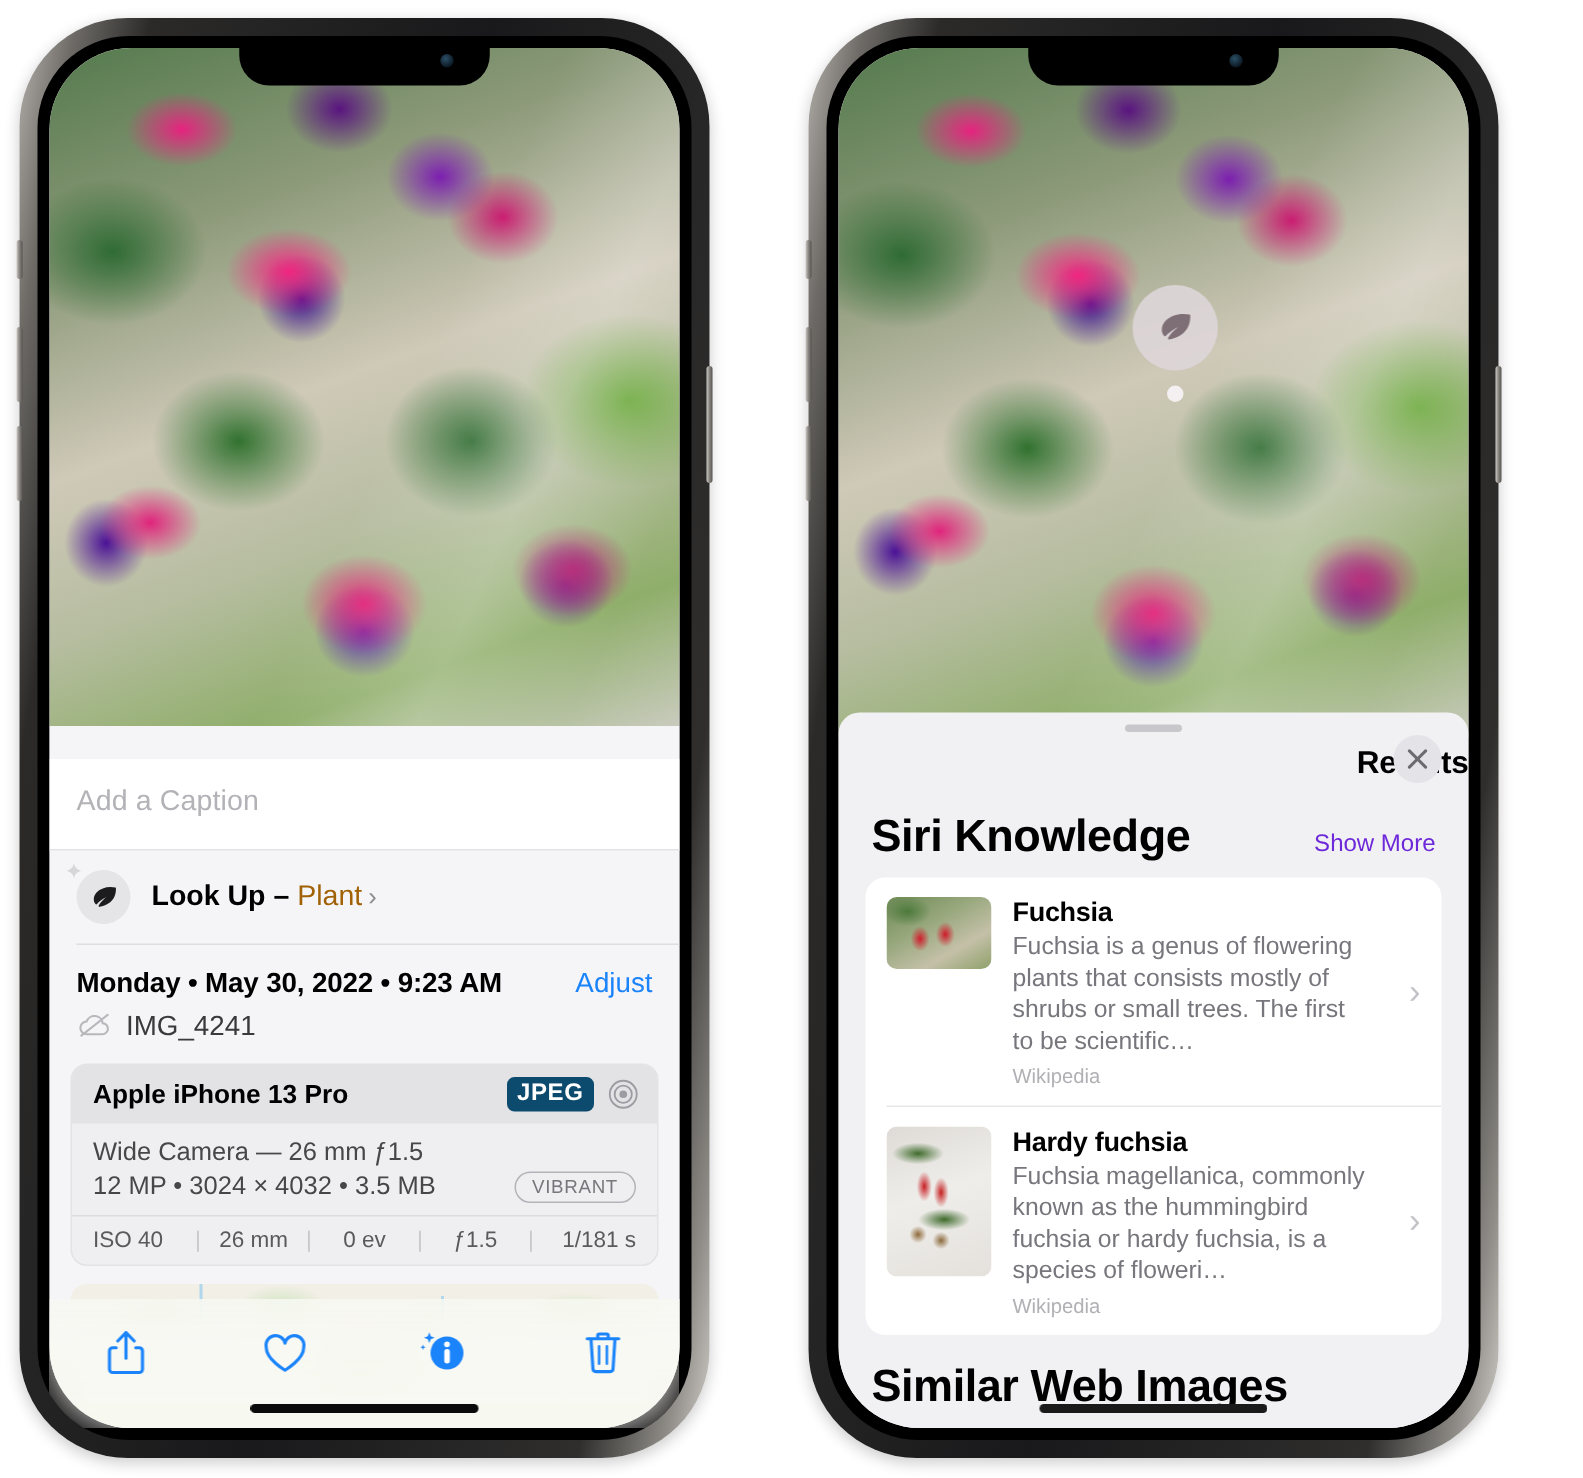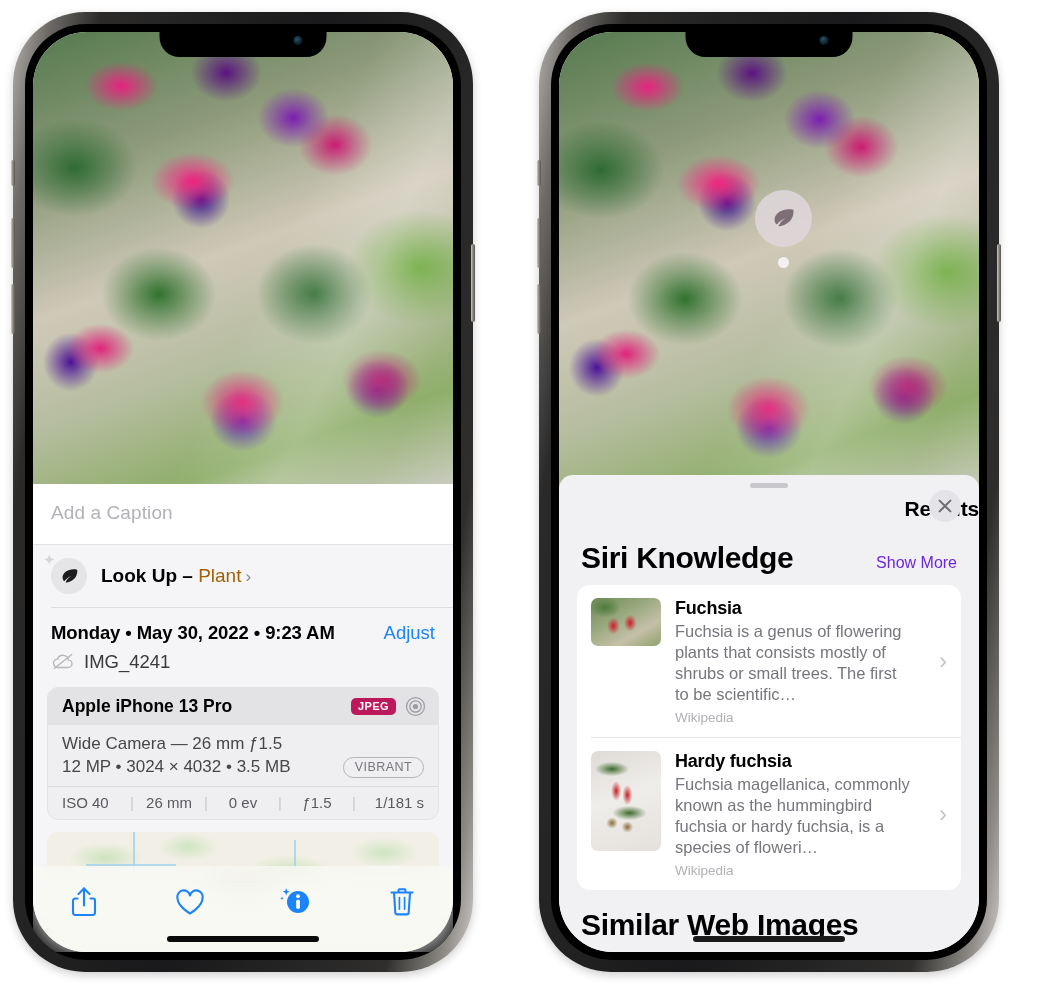--- a/index.html
+++ b/index.html
@@ -132,21 +132,21 @@
     background: #efeff2;
     border: .5px solid #e3e3e6;
   }
   .cam-head {
     display:flex; align-items:center; justify-content:space-between;
     background:#e3e3e6; padding: 8px 12px 8px 14px;
   }
   .cam-name { font-size:17.5px; font-weight:700; color:#000; }
   .cam-head-right { display:flex; align-items:center; gap:9px; }
   .badge-jpeg {
-    background:#be185d; color:#fff; font-size:11px; font-weight:600;
+    background:#0c4a6e; color:#fff; font-size:16px; font-weight:600;
     padding:2.5px 7px; border-radius:5px; letter-spacing:.4px;
   }
   .cam-body { padding: 9px 14px 8px 14px; }
   .cam-line1 { font-size:17px; color:#47474a; }
   .cam-line2row { display:flex; justify-content:space-between; align-items:center; margin-top:3px; }
   .cam-line2 { font-size:17px; color:#47474a; }
   .badge-vibrant {
     border:1px solid #b3b3b9; color:#76767c; font-size:12.5px;
     border-radius:11px; padding:2.5px 11px; letter-spacing:.45px;
   }
@@ -317,21 +317,21 @@
     <div class="side-btn btn-voldn"></div>
     <div class="side-btn btn-power"></div>
 
     <div class="phone-inner">
       <div class="screen">
 
         <div class="photo" style="height:452px;">
           <div class="photo-overlay-shine"></div>
         </div>
 
-        <div class="info-sheet" style="top:452px;">
+        <div class="info-sheet" style="top:452px;justify-content:center;">
 
           <div class="caption-row">
             <div class="caption-placeholder">Add a Caption</div>
           </div>
 
           <div class="lookup-row">
             <div class="leaf-chip">
               <span class="sparkle">✦</span>
               <svg width="21" height="21" viewBox="0 0 24 24">
                 <path d="M20.5 4.2C15 3 9.5 4.6 6.3 7.8c-2.7 2.7-2.9 6.6-1 9 .3.4.9.4 1.2 0 1.6-1.9 4.2-3.9 7.3-5.3-2.5 1.8-4.6 4-6 6.4-.3.5.1 1.1.7 1 5-.8 9.5-3.6 11.3-7.8.9-2.1 1.2-4.5 1.1-6.3a.6.6 0 0 0-.4-.6z" fill="#1c1c1e"></path>

